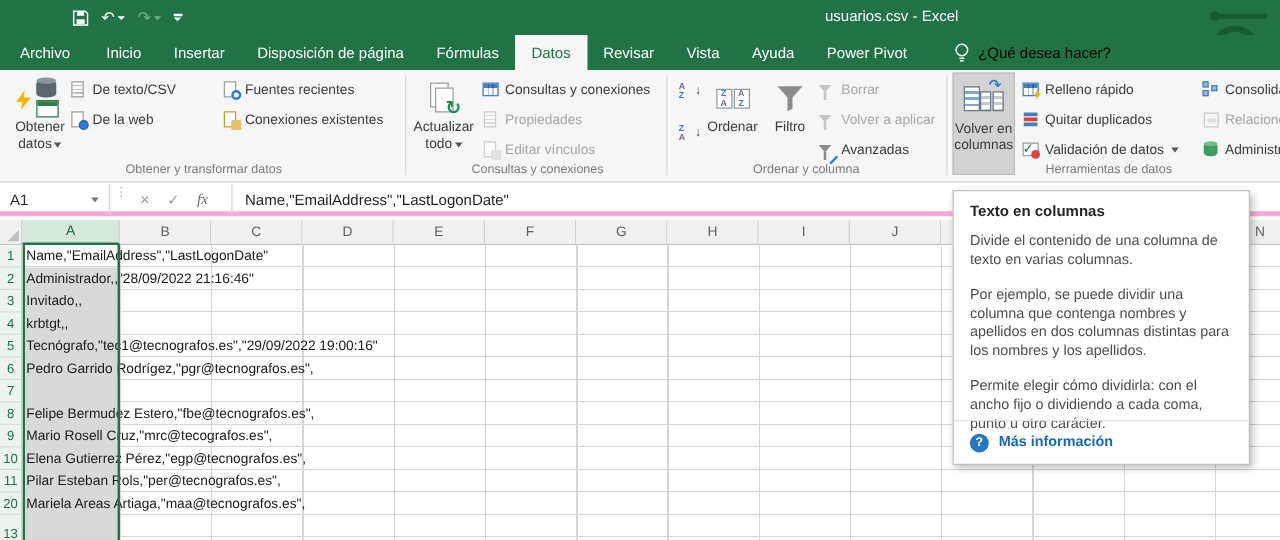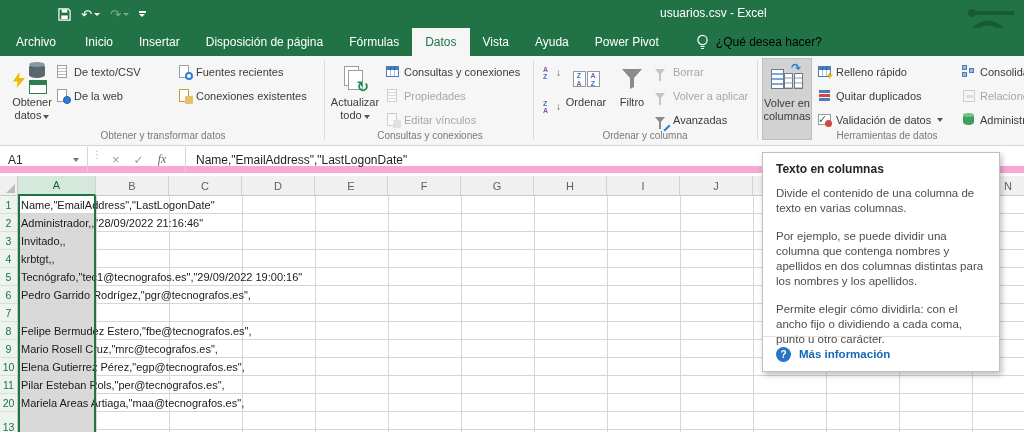--- a/index.html
+++ b/index.html
@@ -75,21 +75,21 @@
   .sheets2 { position:relative; width:22px; height:26px; }
   .sheets2 i { position:absolute; width:15px; height:20px; background:#fff; border:1px solid #98a0a6; }
   .sheets2 i:nth-child(1) { left:0; top:0; } .sheets2 i:nth-child(2) { left:4px; top:4px; }
   .textocol-ic { position:relative; width:32px; height:30px; }
   .textocol-ic .doc { position:absolute; left:0; top:4px; width:13px; height:20px; background:repeating-linear-gradient(#fff 0 3px, #7da7d8 3px 5px); border:1px solid #6b7a88; }
   .textocol-ic .mt { position:absolute; width:9px; height:16px; border:1px solid #6b7a88; background:repeating-linear-gradient(#fff 0 3px, #c3ccd4 3px 5px); }
   .textocol-ic .mt.m1 { right:10px; top:8px; } .textocol-ic .mt.m2 { right:0; top:8px; }
   .textocol-ic .arr { position:absolute; right:2px; top:-3px; color:#2e7cd6; font-size:12px; font-weight:bold; }
 
   
-  .formulabar { position:absolute; left:0; top:147px; width:1024px; height:26px; background:#fff; border-bottom:7px solid #f9a8d4; font-size:12px; }
+  .formulabar { position:absolute; left:0; top:147px; width:1024px; height:26px; background:#fff; border-bottom:4px solid #f9a8d4; font-size:12px; }
   .namebox { position:absolute; left:0; top:0; width:88px; height:25px; border-right:1px solid #d6d6d6; display:flex; align-items:center; padding-left:8px; color:#2b2b2b; }
   .namebox .caret-d { position:absolute; right:8px; border-top-color:#777; }
   .fdots { position:absolute; left:92px; top:5px; color:#b9b9b9; font-size:10px; letter-spacing:0; line-height:5px; }
   .fbtns { position:absolute; left:104px; top:0; width:82px; height:25px; display:flex; align-items:center; gap:14px; padding-left:8px; color:#9b9b9b; border-right:1px solid #d6d6d6; }
   .fbtns .fx { font-style:italic; font-family:"Liberation Serif","DejaVu Serif",serif; color:#6d6d6d; }
   .fcontent { position:absolute; left:196px; top:0; height:25px; display:flex; align-items:center; color:#1f1f1f; font-size:12px; white-space:nowrap; }
 
   
   .gridwrap { position:absolute; left:0; top:176px; width:1024px; height:256px; background:#fff; }
   .corner { position:absolute; left:0; top:0; width:18px; height:20px; background:#f0f0f0; border-right:1px solid #c9c9c9; border-bottom:1px solid #c9c9c9; }
@@ -148,20 +148,21 @@
     </svg>
   </div>
 
   <div class="tabrow">
     <span class="tab first">Archivo</span>
     <span class="tab">Inicio</span>
     <span class="tab">Insertar</span>
     <span class="tab">Disposición de página</span>
     <span class="tab">Fórmulas</span>
     <span class="tab active">Datos</span>
+    <span class="tab">Revisar</span>
     <span class="tab">Vista</span>
     <span class="tab">Ayuda</span>
     <span class="tab">Power Pivot</span>
     <span class="search-box">
       <svg width="13" height="17" viewBox="0 0 13 17">
           <circle cx="6.5" cy="6" r="4.6" fill="none" stroke="#fff" stroke-width="1.2"></circle>
           <path d="M4.5 12.5h4M5 14.5h3" stroke="#fff" stroke-width="1.2"></path>
         </svg>
       <span>¿Qué desea hacer?</span>
     </span>

